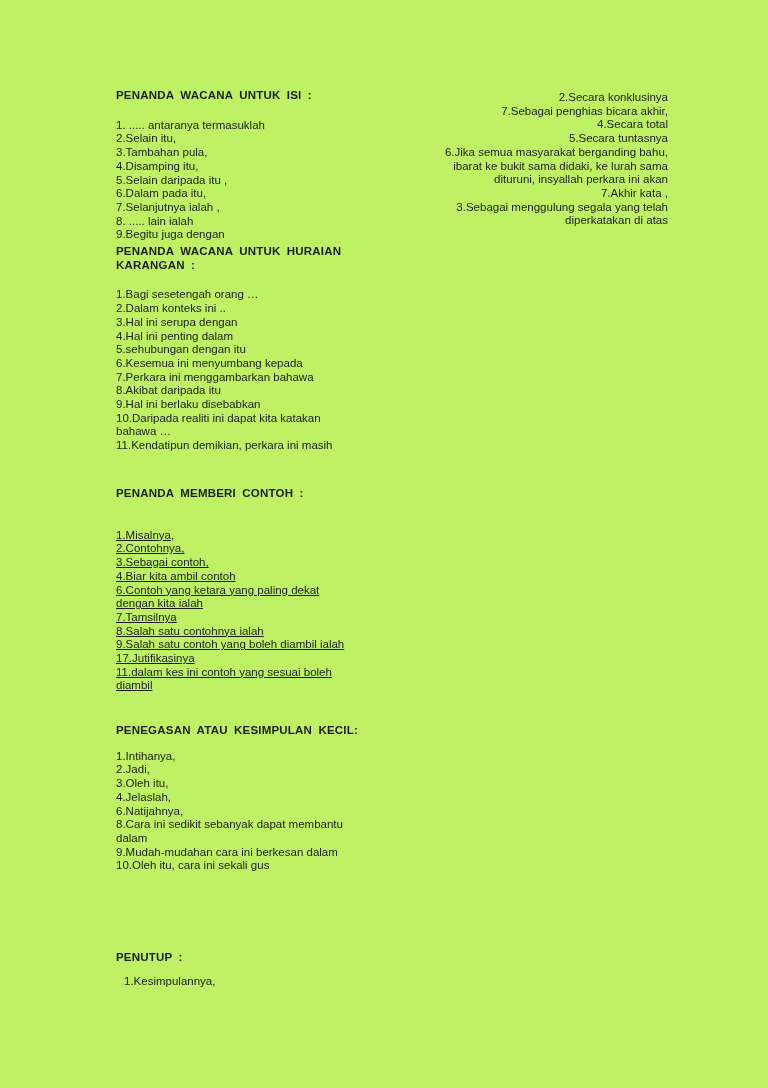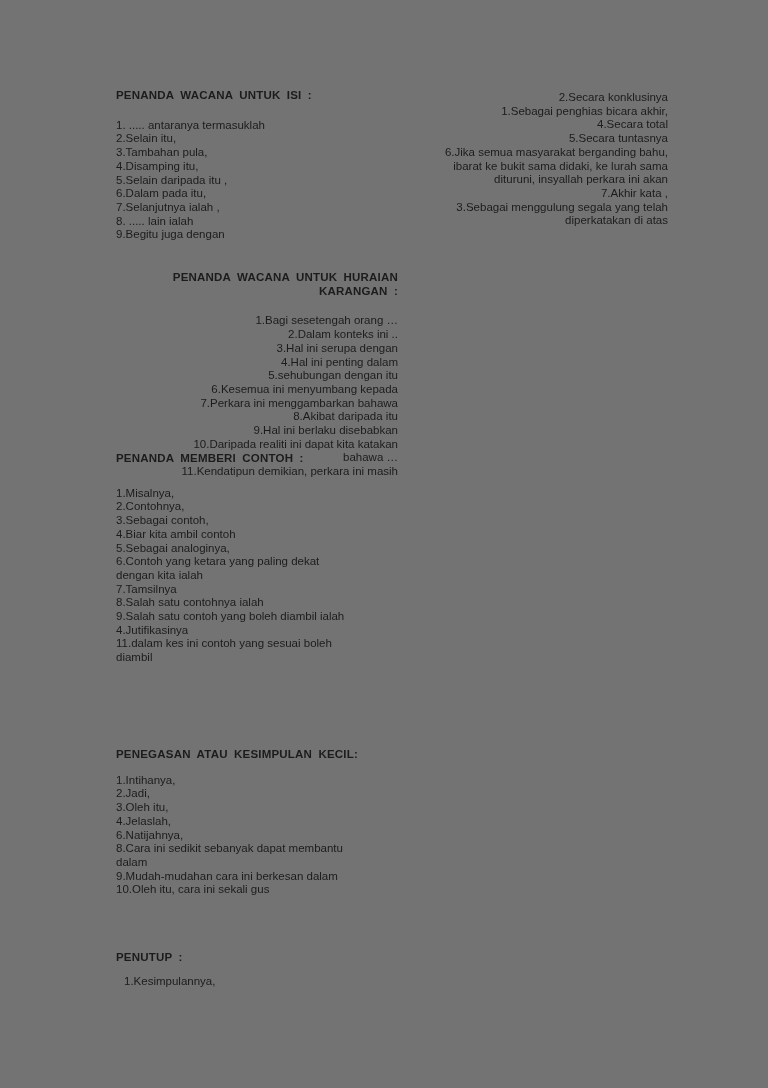--- a/index.html
+++ b/index.html
@@ -4,21 +4,21 @@
 <style>
   html, body {
     margin: 0;
     padding: 0;
     background: #ffffff;
   }
   .page {
     position: relative;
     width: 768px;
     height: 1088px;
-    background: #737373;
+    background: #bef264;
     overflow: hidden;
     font-family: "Liberation Sans", sans-serif;
     font-size: 11.5px;
     line-height: 13.7px;
     color: #1c1c1c;
   }
   .sec {
     position: absolute;
   }
   .heading {
@@ -33,55 +33,55 @@
   .items {
     white-space: pre-line;
   }
   .items .item {
     white-space: pre-line;
   }
   
   .s1       { left: 116px; top: 89px;  width: 282px; }
   .s1 .items{ margin-top: 16px; }
   .colright { position: absolute; left: 406px; top: 91px; width: 262px; text-align: right; }
-  .s2       { left: 116px; top: 271px; width: 282px; text-align: right; }
+  .s2       { left: 116px; top: 245px; width: 282px; }
   .s2 .items{ margin-top: 16px; }
-  .s3       { left: 116px; top: 452px; width: 282px; }
-  .s3 .items{ margin-top: 21px; }
-  .s4       { left: 116px; top: 748px; width: 282px; }
+  .s3       { left: 116px; top: 487px; width: 282px; }
+  .s3 .items{ margin-top: 28px; text-decoration: underline; }
+  .s4       { left: 116px; top: 724px; width: 282px; }
   .s4 .items{ margin-top: 12px; }
   .s5       { left: 116px; top: 951px; width: 282px; }
   .s5 .items{ margin-top: 10px; margin-left: 8px; }
 </style>
 </head>
 <body>
 
 <div class="page">
 
   <section class="sec s1">
     <h2 class="heading">PENANDA WACANA UNTUK ISI :</h2>
     <div class="items"><div class="item">1. ..... antaranya termasuklah</div><div class="item">2.Selain itu,</div><div class="item">3.Tambahan pula,</div><div class="item">4.Disamping itu,</div><div class="item">5.Selain daripada itu ,</div><div class="item">6.Dalam pada itu,</div><div class="item">7.Selanjutnya ialah ,</div><div class="item">8. ..... lain ialah</div><div class="item">9.Begitu juga dengan</div></div>
   </section>
 
-  <div class="colright items"><div class="item">2.Secara konklusinya</div><div class="item">1.Sebagai penghias bicara akhir,</div><div class="item">4.Secara total</div><div class="item">5.Secara tuntasnya</div><div class="item">6.Jika semua masyarakat berganding bahu,
+  <div class="colright items"><div class="item">2.Secara konklusinya</div><div class="item">7.Sebagai penghias bicara akhir,</div><div class="item">4.Secara total</div><div class="item">5.Secara tuntasnya</div><div class="item">6.Jika semua masyarakat berganding bahu,
 ibarat ke bukit sama didaki, ke lurah sama
 dituruni, insyallah perkara ini akan</div><div class="item">7.Akhir kata ,</div><div class="item">3.Sebagai menggulung segala yang telah
 diperkatakan di atas</div></div>
 
   <section class="sec s2">
     <h2 class="heading">PENANDA WACANA UNTUK HURAIAN
 KARANGAN :</h2>
     <div class="items"><div class="item">1.Bagi sesetengah orang …</div><div class="item">2.Dalam konteks ini ..</div><div class="item">3.Hal ini serupa dengan</div><div class="item">4.Hal ini penting dalam</div><div class="item">5.sehubungan dengan itu</div><div class="item">6.Kesemua ini menyumbang kepada</div><div class="item">7.Perkara ini menggambarkan bahawa</div><div class="item">8.Akibat daripada itu</div><div class="item">9.Hal ini berlaku disebabkan</div><div class="item">10.Daripada realiti ini dapat kita katakan
 bahawa …</div><div class="item">11.Kendatipun demikian, perkara ini masih</div></div>
   </section>
 
   <section class="sec s3">
     <h2 class="heading">PENANDA MEMBERI CONTOH :</h2>
-    <div class="items"><div class="item">1.Misalnya,</div><div class="item">2.Contohnya,</div><div class="item">3.Sebagai contoh,</div><div class="item">4.Biar kita ambil contoh</div><div class="item">5.Sebagai analoginya,</div><div class="item">6.Contoh yang ketara yang paling dekat
-dengan kita ialah</div><div class="item">7.Tamsilnya</div><div class="item">8.Salah satu contohnya ialah</div><div class="item">9.Salah satu contoh yang boleh diambil ialah</div><div class="item">4.Jutifikasinya</div><div class="item">11.dalam kes ini contoh yang sesuai boleh
+    <div class="items"><div class="item">1.Misalnya,</div><div class="item">2.Contohnya,</div><div class="item">3.Sebagai contoh,</div><div class="item">4.Biar kita ambil contoh</div><div class="item">6.Contoh yang ketara yang paling dekat
+dengan kita ialah</div><div class="item">7.Tamsilnya</div><div class="item">8.Salah satu contohnya ialah</div><div class="item">9.Salah satu contoh yang boleh diambil ialah</div><div class="item">17.Jutifikasinya</div><div class="item">11.dalam kes ini contoh yang sesuai boleh
 diambil</div></div>
   </section>
 
   <section class="sec s4">
     <h2 class="heading">PENEGASAN ATAU KESIMPULAN KECIL:</h2>
     <div class="items"><div class="item">1.Intihanya,</div><div class="item">2.Jadi,</div><div class="item">3.Oleh itu,</div><div class="item">4.Jelaslah,</div><div class="item">6.Natijahnya,</div><div class="item">8.Cara ini sedikit sebanyak dapat membantu
 dalam</div><div class="item">9.Mudah-mudahan cara ini berkesan dalam</div><div class="item">10.Oleh itu, cara ini sekali gus</div></div>
   </section>
 
   <section class="sec s5">

